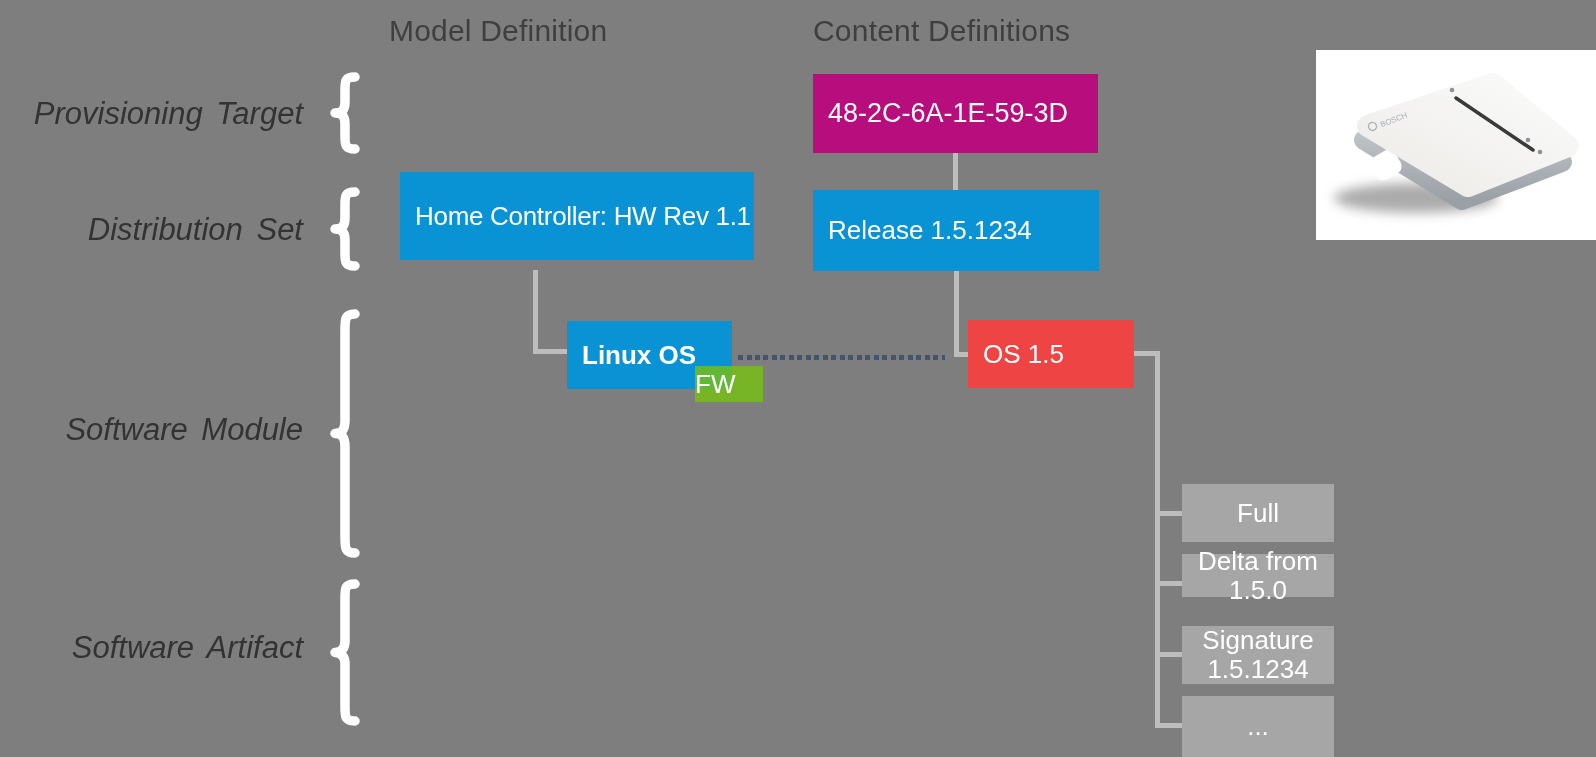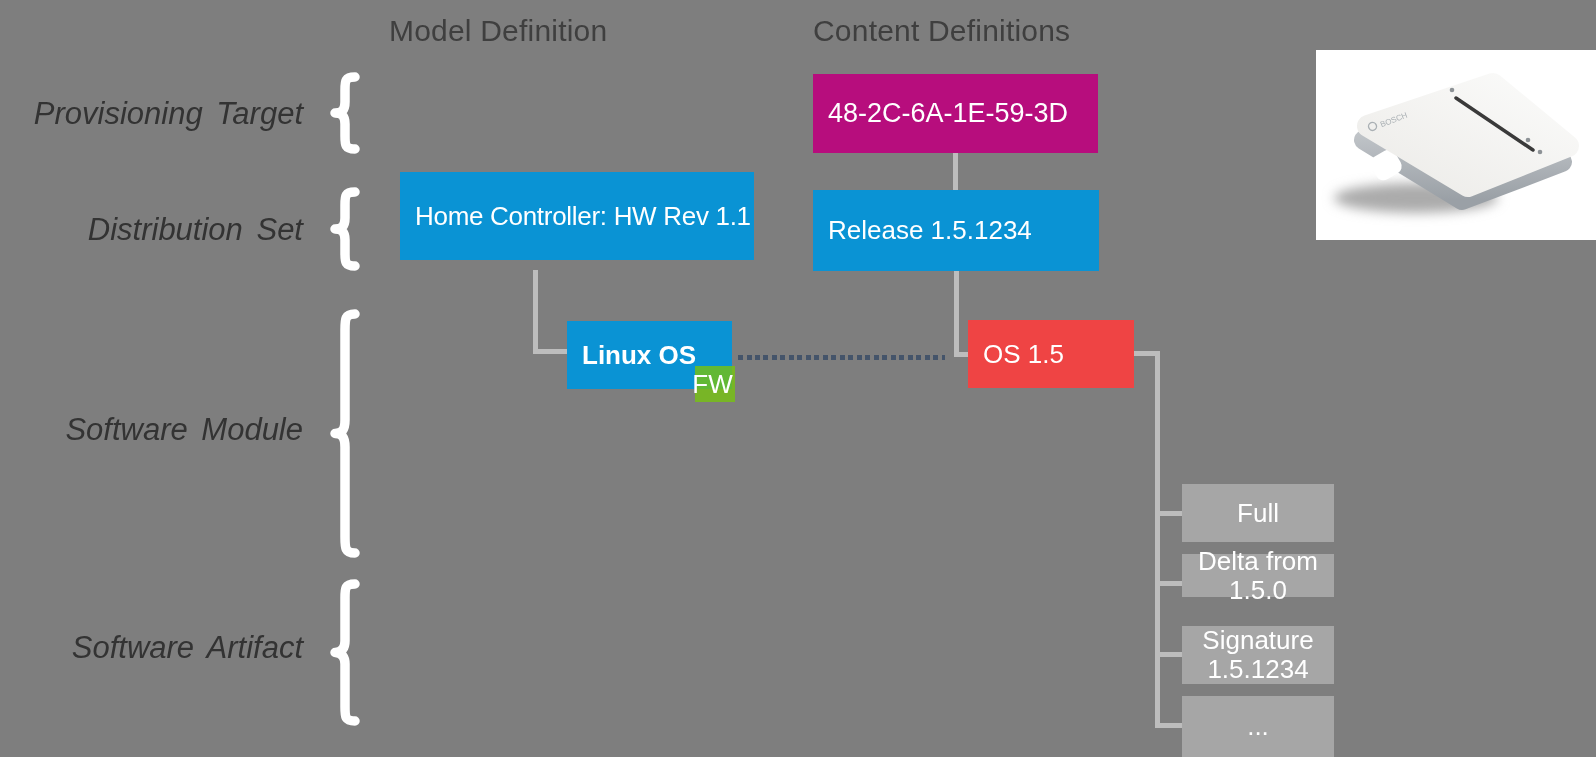--- a/index.html
+++ b/index.html
@@ -41,23 +41,23 @@
     color:#ffffff; font-size:26px; line-height:29px; box-sizing:border-box;
     white-space:nowrap;
   }
   .node.fill-left{align-items:flex-start; padding-left:15px;}
   .node.magenta{left:813px; top:74px; width:285px; height:79px; background:#b70d7d; font-size:27px;}
   .node.home{left:359px; top:172px; width:354px; height:88px; background:#0a93d4; letter-spacing:-0.3px;margin-left:41px;}
   .node.release{left:813px; top:190px; width:286px; height:81px; background:#0a93d4;}
   .node.linux{left:567px; top:321px; width:165px; height:68px; background:#0a93d4;font-weight:bold;}
   .node.os15{left:968px; top:320px; width:166px; height:68px; background:#ef4444;}
   .fw-badge{
-    position:absolute; left:695px; top:366px; width:40px; height:36px;
+    position:absolute; left:695px; top:366px; width:68px; height:36px;
     background:rgba(118,193,18,0.82); color:#ffffff; font-size:26px;
-    display:flex; align-items:center; justify-content:center; padding-right:5px;
+    display:flex; align-items:center; justify-content:flex-start; padding-right:5px;
     box-sizing:border-box;
   }
   .artifact{
     position:absolute; left:1182px; width:152px; background:#a6a6a6;
     color:#ffffff; font-size:26px; line-height:29px; text-align:center;
     display:flex; flex-direction:column; justify-content:center;
   }
   .artifact.full{top:484px; height:58px;}
   .artifact.delta{top:554px; height:43px;text-align:center;}
   .artifact.sig{top:626px; height:58px;}

